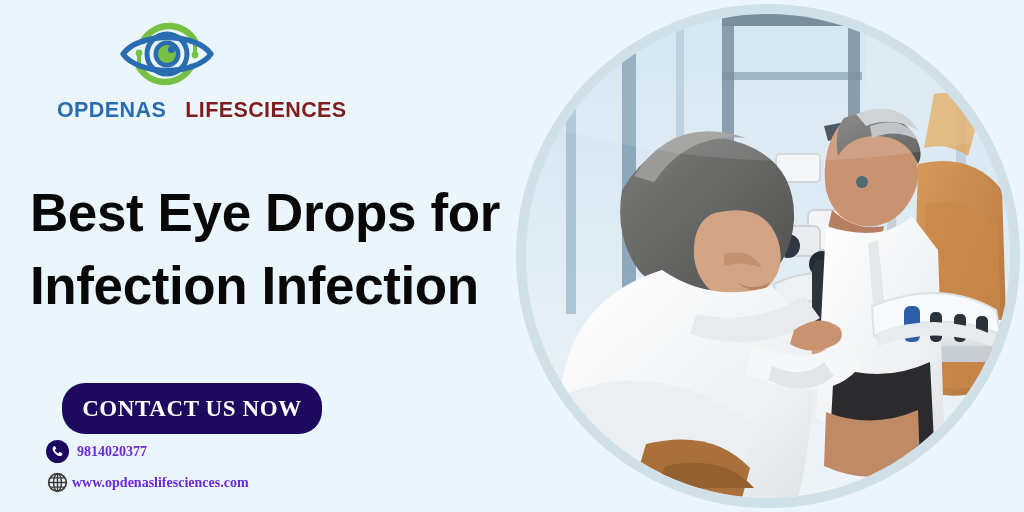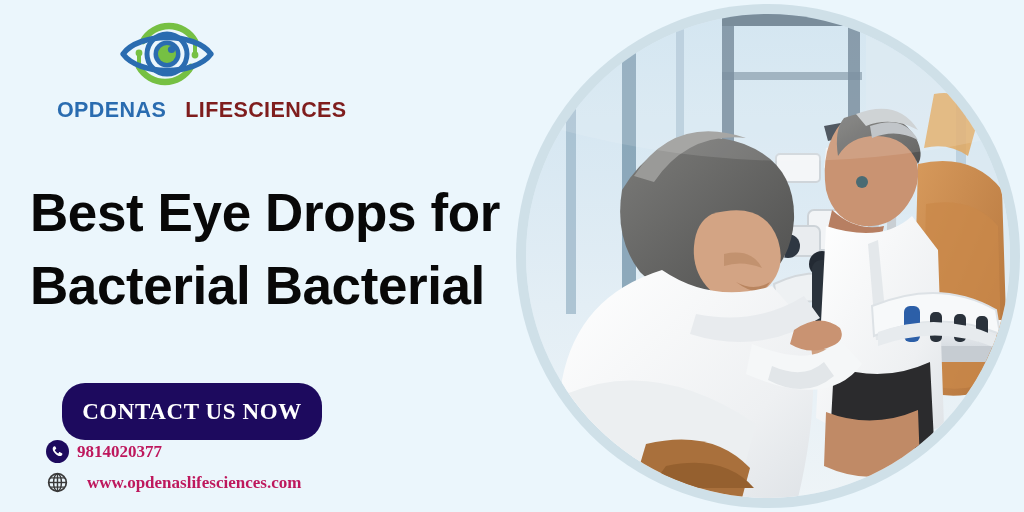--- a/index.html
+++ b/index.html
@@ -66,21 +66,21 @@
     color: #080808;
     letter-spacing: -0.4px;
   }
   .headline-line { display: block; white-space: nowrap; }
 
   .cta-button {
     position: absolute;
     left: 62px;
     top: 383px;
     width: 260px;
-    height: 57px;
+    height: 51px;
     border: none;
     border-radius: 23px;
     background: #1d0a5e;
     color: #ffffff;
     font-family: "Liberation Serif", serif;
     font-size: 23px;
     font-weight: bold;
     letter-spacing: 0.6px;
     cursor: pointer;
     padding: 0;
@@ -102,26 +102,26 @@
 
   .contact-icon {
     width: 23px;
     height: 23px;
     flex: 0 0 23px;
     display: block;
   }
   .contact-text {
     margin-left: 8px;
     font-family: "Liberation Serif", serif;
-    font-size: 17px;
+    font-size: 14px;
     font-weight: bold;
-    color: #be185d;
+    color: #6d28d9;
     white-space: nowrap;
   }
-  .contact-row-2 .contact-text { margin-left: 18px; }
+  .contact-row-2 .contact-text { margin-left: 3px; }
 
   
   .photo-ring {
     position: absolute;
     left: 516px;
     top: 4px;
     width: 504px;
     height: 504px;
     border-radius: 50%;
     background: #cfe0e8;
@@ -167,21 +167,21 @@
       </svg>
       <div class="logo-wordmark">
         <span class="logo-word-a">OPDENAS</span>
         <span>&nbsp;</span>
         <span class="logo-word-b">LIFESCIENCES</span>
       </div>
     </div>
 
     <h1 class="headline">
       <span class="headline-line">Best Eye Drops for</span>
-      <span class="headline-line">Bacterial Bacterial</span>
+      <span class="headline-line">Infection Infection</span>
     </h1>
 
     <button class="cta-button">CONTACT US NOW</button>
 
     <div class="contact-row contact-row-1">
 
       <a class="contact-item">
         <svg class="contact-icon" viewBox="0 0 24 24">
           <circle cx="12" cy="12" r="12" fill="#1d0a5e"></circle>
           <path d="M9.1 6.6 c-.7 0-1.4.4-1.8 1.1 -.6 1.1-.3 2.6.6 4.2 .9 1.6 2.3 3 3.9 3.9 1.6.9 3.1 1.2 4.2.6 .7-.4 1.1-1.1 1.1-1.8 0-.3-.2-.6-.5-.8l-1.9-1.1c-.3-.2-.8-.1-1 .2l-.7.9c-.2.2-.5.3-.7.1 -.6-.3-1.2-.8-1.7-1.3 -.5-.5-1-1.1-1.3-1.7 -.1-.3 0-.6.2-.7l.9-.7c.3-.2.4-.7.2-1L9.9 7.1 c-.2-.3-.5-.5-.8-.5z" fill="#ffffff"></path>

